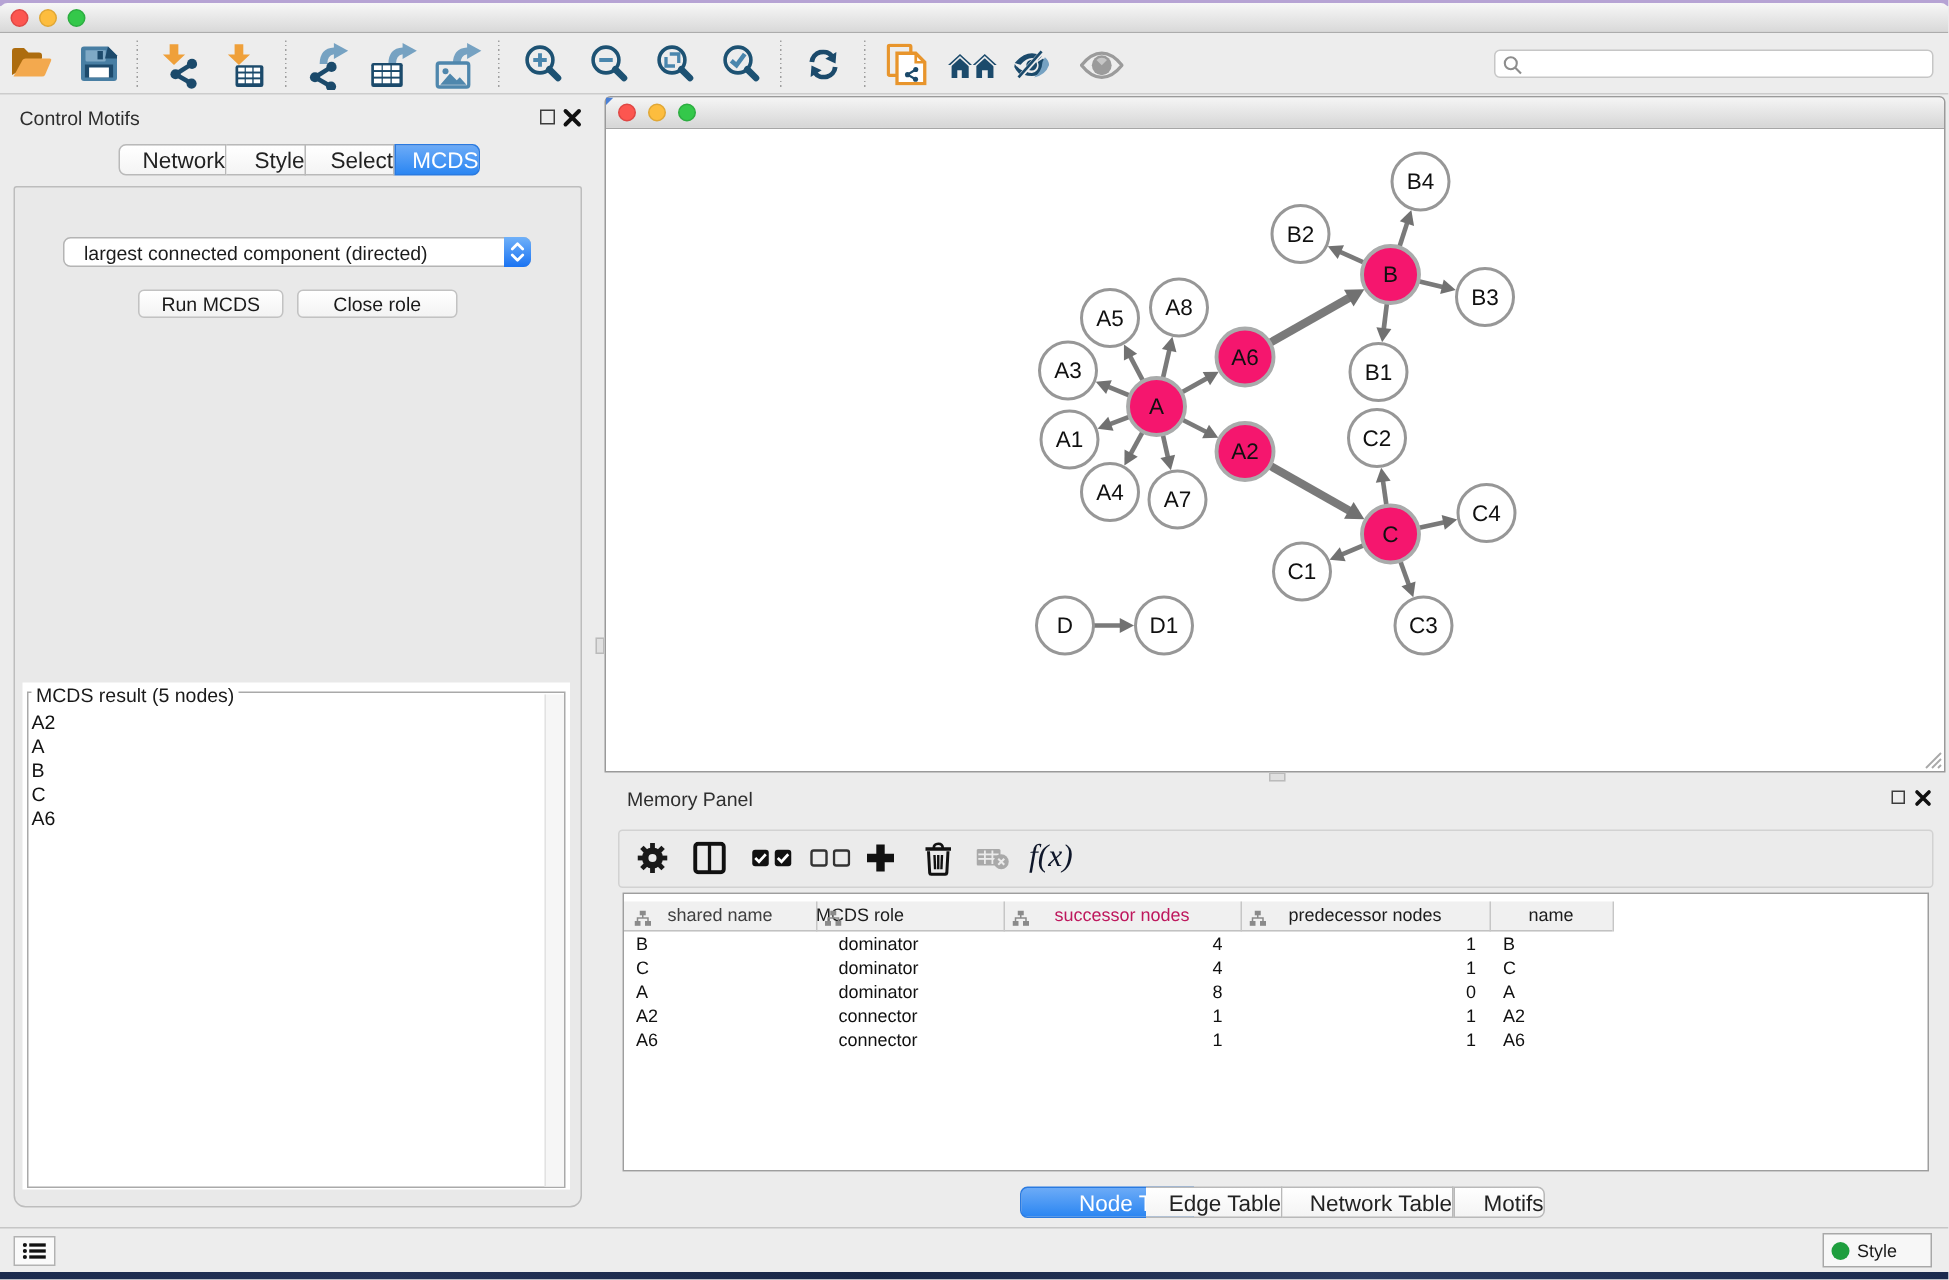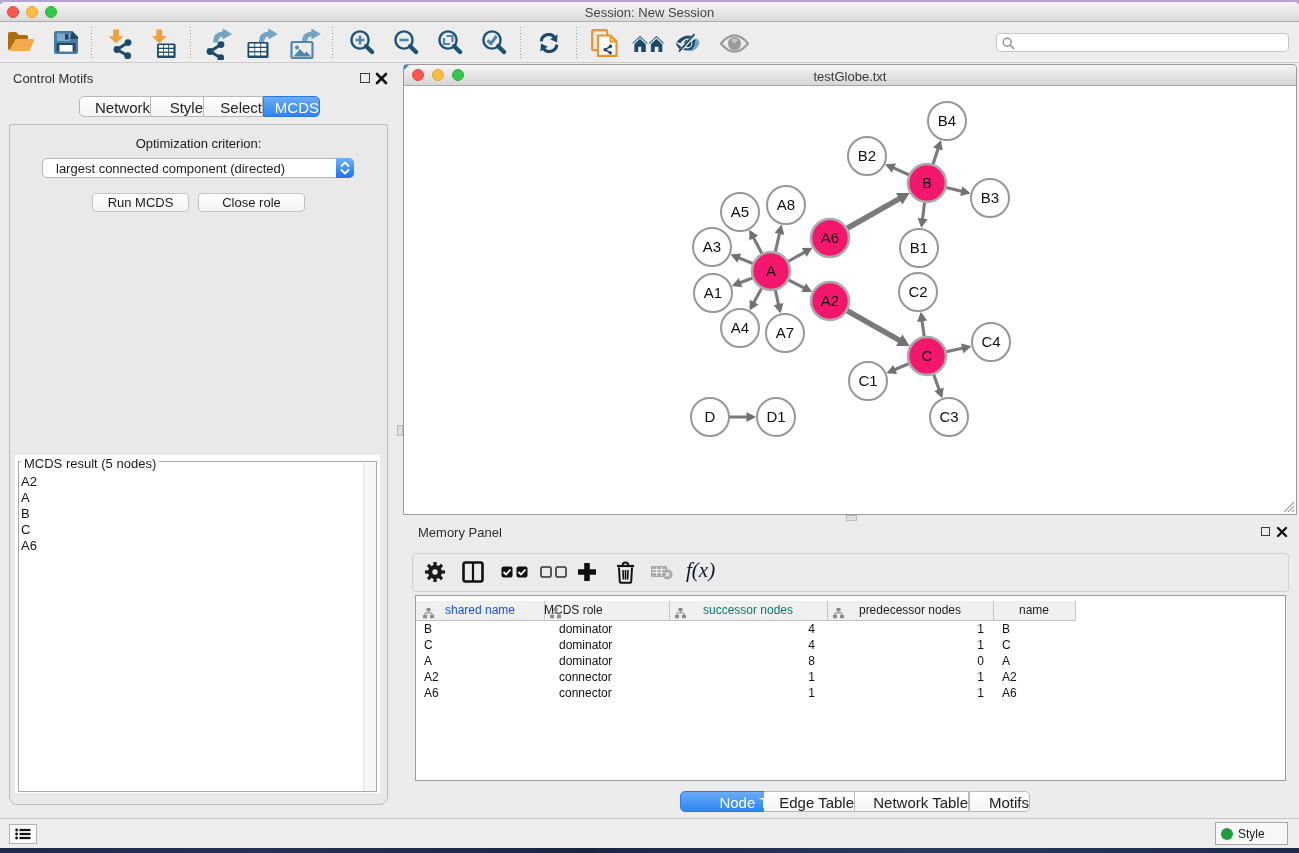--- a/index.html
+++ b/index.html
@@ -9,21 +9,20 @@
 .btn{position:absolute;height:19px;background:linear-gradient(#ffffff,#f3f3f3);border:1px solid #c2c2c2;border-radius:4px;font-size:13px;color:#1a1a1a;text-align:center;line-height:17px}
 .cell{position:absolute;font-size:12px;color:#111;height:16px;line-height:16px}
 </style></head>
 <body>
 <div style="position:relative;width:1299px;height:853px">
 <div class="abs" style="left:0;top:0;width:1299px;height:4px;background:#b6a3d4"></div>
 <div class="abs" style="left:0;top:2px;width:1299px;height:20px;background:linear-gradient(#f7f7f7,#d9d9d9);border-radius:5px 5px 0 0;border-bottom:1px solid #acacac"></div>
 <div class="abs lt" style="left:7px;top:6px;background:#fc5650;border:0.5px solid #df4744"></div>
 <div class="abs lt" style="left:26px;top:6px;background:#fdbd3e;border:0.5px solid #e0a735"></div>
 <div class="abs lt" style="left:45px;top:6px;background:#34c84a;border:0.5px solid #2dad41"></div>
-<div class="abs" style="left:0;top:5px;width:1299px;text-align:center;font-size:13px;color:#434343">Session: New Session</div>
 <div class="abs" style="left:0;top:22px;width:1299px;height:41px;background:#ededed;border-bottom:1px solid #cccccc"></div>
 <div class="abs" style="left:91px;top:27px;width:1px;height:31px;background-image:repeating-linear-gradient(#9f9f9f 0 1px,transparent 1px 3px)"></div>
 <div class="abs" style="left:190px;top:27px;width:1px;height:31px;background-image:repeating-linear-gradient(#9f9f9f 0 1px,transparent 1px 3px)"></div>
 <div class="abs" style="left:332px;top:27px;width:1px;height:31px;background-image:repeating-linear-gradient(#9f9f9f 0 1px,transparent 1px 3px)"></div>
 <div class="abs" style="left:520px;top:27px;width:1px;height:31px;background-image:repeating-linear-gradient(#9f9f9f 0 1px,transparent 1px 3px)"></div>
 <div class="abs" style="left:576px;top:27px;width:1px;height:31px;background-image:repeating-linear-gradient(#9f9f9f 0 1px,transparent 1px 3px)"></div>
 <svg class="abs" style="left:6px;top:30px" width="30" height="24" viewBox="0 0 30 24">
       <path d="M2 20 L2 4 Q2 2 4 2 L10 2 L13 5 L20 5 Q22 5 22 7 L22 9 Z" fill="#ad6c0e"></path>
       <path d="M3 21 L9 10 Q9.6 9 11 9 L27 9 Q28.6 9 28 10.6 L24 20 Q23.5 21 22 21 Z" fill="#f3a94e"></path>
     </svg>
@@ -169,21 +168,20 @@
 <div class="abs" style="left:13px;top:71px;font-size:13px;color:#2e2e2e">Control Motifs</div>
 <div class="abs" style="left:360px;top:73px;width:10px;height:10px;border:1.6px solid #3c3c3c"></div>
 <svg class="abs" style="left:375px;top:72px" width="13" height="13" viewBox="0 0 13 13">
       <path d="M2 2 L11 11 M11 2 L2 11" stroke="#111" stroke-width="2.6" stroke-linecap="round"></path>
     </svg>
 <div class="abs" style="left:9px;top:124px;width:379px;height:681px;background:#e9e9e9;border:1px solid #bdbdbd;border-radius:2px 2px 8px 8px"></div>
 <div class="tabbtn" style="left:79px;top:96px;width:72px;border-radius:5px 0 0 5px">Network</div>
 <div class="tabbtn" style="left:151px;top:96px;width:53px;border-left:none">Style</div>
 <div class="tabbtn" style="left:204px;top:96px;width:59px;border-left:none">Select</div>
 <div class="tabbtn tabsel" style="left:263px;top:96px;width:57px;border-radius:0 5px 5px 0">MCDS</div>
-<div class="abs" style="left:9px;top:136px;width:379px;text-align:center;font-size:13px;color:#1c1c1c">Optimization criterion:</div>
 <div class="abs" style="left:42px;top:158px;width:312px;height:20px;background:#fff;border:1px solid #b4b4b4;border-radius:5px"></div>
 <div class="abs" style="left:56px;top:161px;font-size:13px;color:#1c1c1c">largest connected component (directed)</div>
 <div class="abs" style="left:336px;top:158px;width:18px;height:20px;background:linear-gradient(#70b1f9,#1a73f2);border-radius:0 5px 5px 0"></div>
 <svg class="abs" style="left:338px;top:160px" width="14" height="16" viewBox="0 0 14 16">
       <path d="M3.5 6 L7 2.5 L10.5 6" fill="none" stroke="#fff" stroke-width="1.8" stroke-linecap="round" stroke-linejoin="round"></path>
       <path d="M3.5 10 L7 13.5 L10.5 10" fill="none" stroke="#fff" stroke-width="1.8" stroke-linecap="round" stroke-linejoin="round"></path>
     </svg>
 <div class="btn" style="left:92px;top:193px;width:97px">Run MCDS</div>
 <div class="btn" style="left:198px;top:193px;width:107px">Close role</div>
 <div class="abs" style="left:15px;top:455px;width:365px;height:338px;background:#fff"></div>
@@ -196,21 +194,20 @@
 <div class="abs" style="left:21px;top:522px;font-size:13px;color:#111">C</div>
 <div class="abs" style="left:21px;top:538px;font-size:13px;color:#111">A6</div>
 <div class="abs" style="left:403px;top:64px;width:894px;height:451px;background:#fff;border:1px solid #9a9a9a;border-radius:4px 4px 0 0"></div>
 <div class="abs" style="left:404px;top:65px;width:892px;height:21px;background:linear-gradient(#f5f5f5,#d6d6d6);border-radius:4px 4px 0 0;border-bottom:1px solid #a6a6a6"></div>
 <svg class="abs" style="left:404px;top:65px" width="5" height="5">
       <path d="M0 0 L5 0 L0 5 Z" fill="#4a7fd6"></path>
     </svg>
 <div class="abs lt" style="left:412px;top:69px;background:#fc5650;border:0.5px solid #df4744"></div>
 <div class="abs lt" style="left:432px;top:69px;background:#fdbd3e;border:0.5px solid #e0a735"></div>
 <div class="abs lt" style="left:452px;top:69px;background:#34c84a;border:0.5px solid #2dad41"></div>
-<div class="abs" style="left:404px;top:69px;width:892px;text-align:center;font-size:13px;color:#3a3a3a">testGlobe.txt</div>
 <svg class="abs" style="left:404px;top:86px" width="892" height="428" viewBox="404 86 892 428" font-family="Liberation Sans,sans-serif">
       <line x1="771" y1="271" x2="751.5" y2="233.9" stroke="#7a7a7a" stroke-width="3.1"></line>
       <polygon points="749.3,229.7 758.1,235.8 749.3,240.4" fill="#717171"></polygon>
       <line x1="771" y1="271" x2="780.5" y2="229.1" stroke="#7a7a7a" stroke-width="3.1"></line>
       <polygon points="781.6,224.5 784.3,234.9 774.6,232.7" fill="#717171"></polygon>
       <line x1="771" y1="271" x2="734.9" y2="256.3" stroke="#7a7a7a" stroke-width="3.1"></line>
       <polygon points="730.5,254.5 741.2,253.5 737.4,262.7" fill="#717171"></polygon>
       <line x1="771" y1="271" x2="736.1" y2="284.2" stroke="#7a7a7a" stroke-width="3.1"></line>
       <polygon points="731.7,285.9 738.8,277.9 742.4,287.2" fill="#717171"></polygon>
       <line x1="771" y1="271" x2="751.8" y2="306.3" stroke="#7a7a7a" stroke-width="3.1"></line>
@@ -347,25 +344,25 @@
         <rect x="1.2" y="6" width="13.6" height="1.2" fill="#ebebeb"></rect>
         <rect x="5" y="1" width="1.2" height="9" fill="#ebebeb"></rect>
         <rect x="10" y="1" width="1.2" height="9" fill="#ebebeb"></rect>
         <circle cx="16.5" cy="8.5" r="5"></circle>
         <path d="M14.5 6.5 L18.5 10.5 M18.5 6.5 L14.5 10.5" stroke="#ebebeb" stroke-width="1.4"></path>
       </g>
     </svg>
 <div class="abs" style="left:686px;top:558px;font-family:'Liberation Serif',serif;font-style:italic;font-size:21px;color:#0f172a">f(x)</div>
 <div class="abs" style="left:415px;top:595px;width:871px;height:186px;background:#fff;border:1px solid #9e9e9e"></div>
 <div class="abs" style="left:416px;top:601px;width:659px;height:20px;background:#f0f0f0;border-bottom:1px solid #c2c2c2"></div>
-<div class="abs" style="left:416px;top:603px;width:128px;text-align:center;font-size:12px;color:#1d4ed8">shared name</div>
+<div class="abs" style="left:416px;top:603px;width:128px;text-align:center;font-size:12px;color:#404040">shared name</div>
 <div class="abs" style="left:544px;top:601px;width:1px;height:20px;background:#c6c6c6"></div>
 <div class="abs" style="left:544px;top:603px;width:125px;text-align:left;font-size:12px;color:#1c1c1c">MCDS role</div>
 <div class="abs" style="left:669px;top:601px;width:1px;height:20px;background:#c6c6c6"></div>
-<div class="abs" style="left:669px;top:603px;width:158px;text-align:center;font-size:12px;color:#0f766e">successor nodes</div>
+<div class="abs" style="left:669px;top:603px;width:158px;text-align:center;font-size:12px;color:#be185d">successor nodes</div>
 <div class="abs" style="left:827px;top:601px;width:1px;height:20px;background:#c6c6c6"></div>
 <div class="abs" style="left:827px;top:603px;width:166px;text-align:center;font-size:12px;color:#1c1c1c">predecessor nodes</div>
 <div class="abs" style="left:993px;top:601px;width:1px;height:20px;background:#c6c6c6"></div>
 <div class="abs" style="left:993px;top:603px;width:82px;text-align:center;font-size:12px;color:#1c1c1c">name</div>
 <div class="abs" style="left:1075px;top:601px;width:1px;height:20px;background:#c6c6c6"></div>
 <div class="abs" style="left:423px;top:605px"><svg width="11" height="11" viewBox="0 0 11 11">
         <g fill="#8a8a8a">
           <rect x="3.5" y="0" width="4" height="3.2"></rect>
           <rect x="0" y="7" width="4" height="3.2"></rect>
           <rect x="7" y="7" width="4" height="3.2"></rect>

